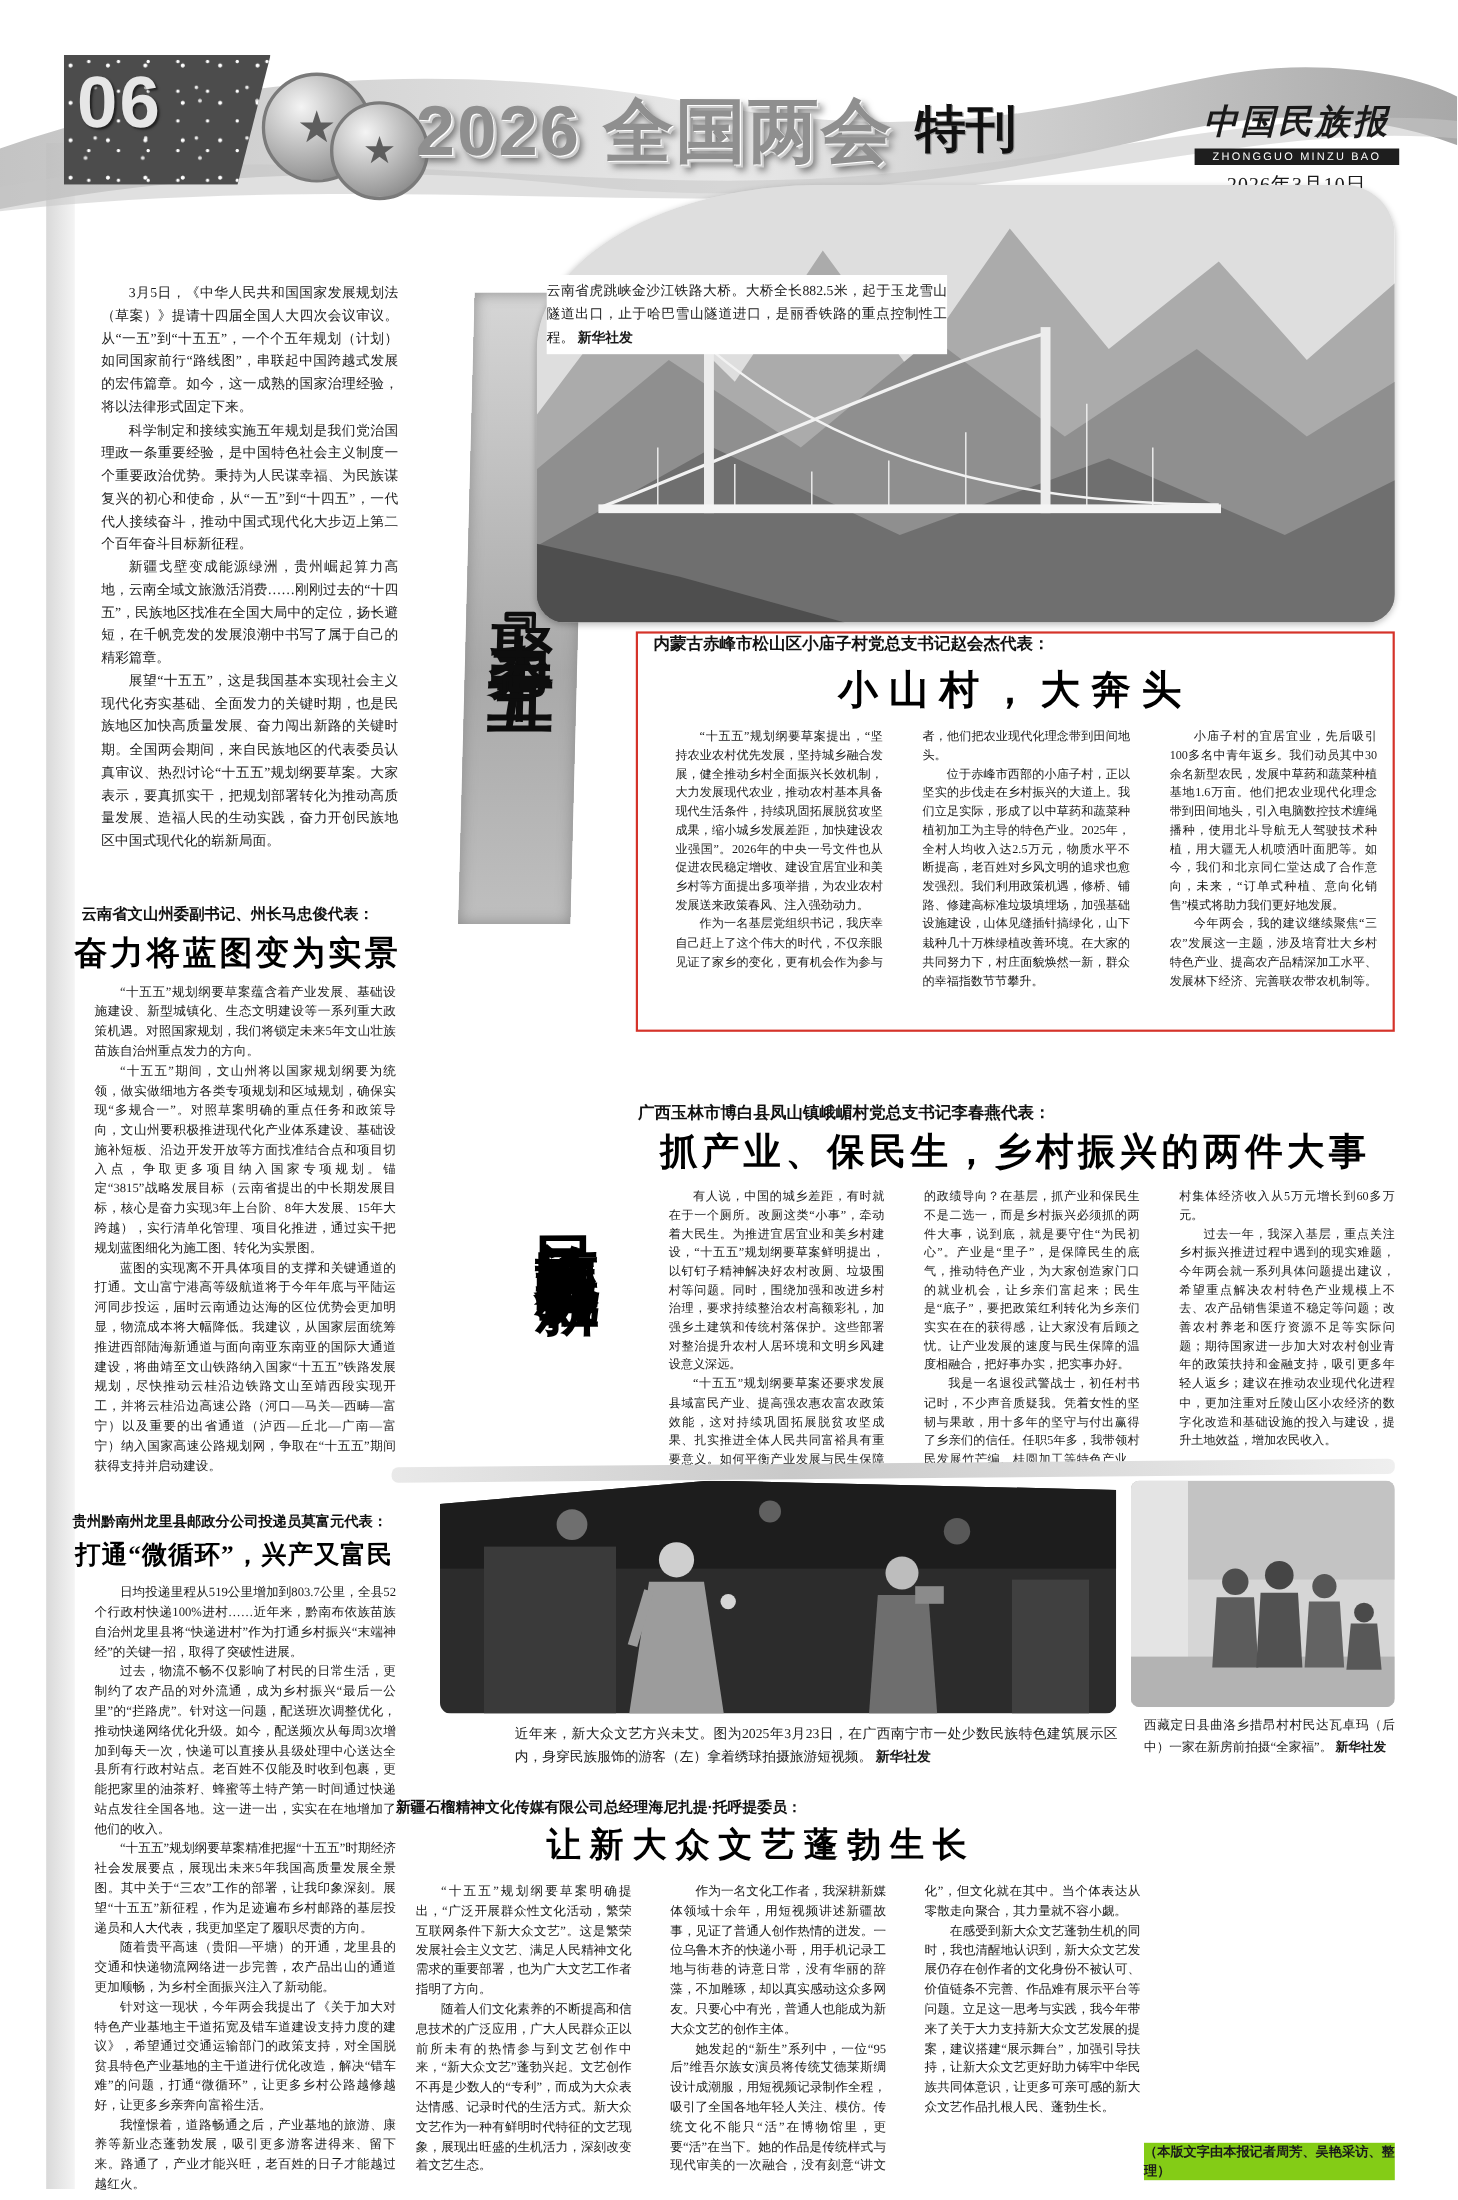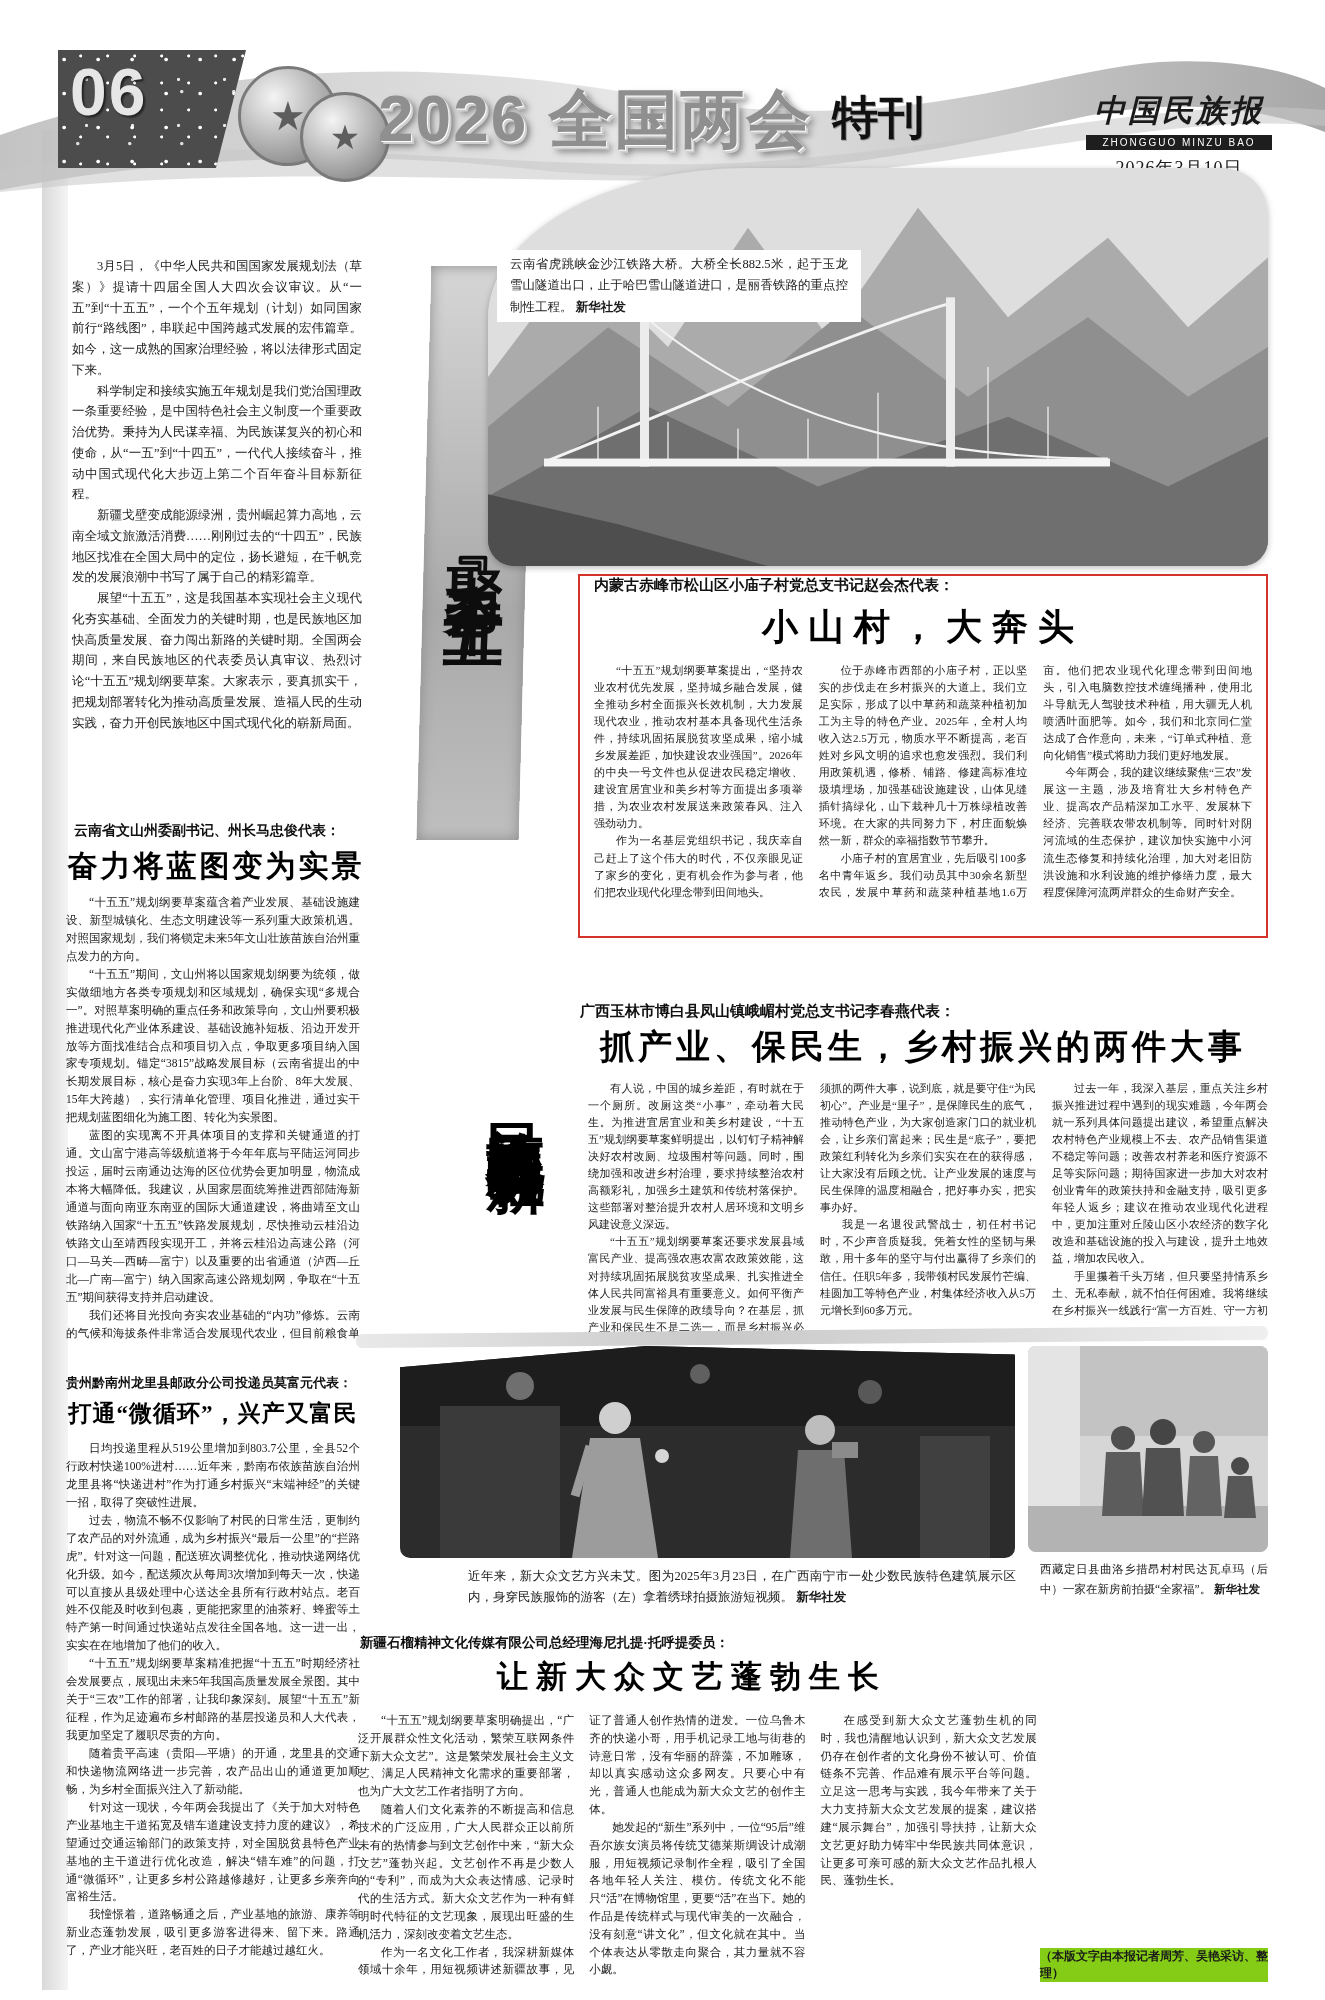--- a/index.html
+++ b/index.html
@@ -38,21 +38,21 @@
   .masthead-name { font-size:31px; font-weight:bold; letter-spacing:3px; font-style:italic; }
   .masthead-rom { margin-top:3px; background:#1e1e1e; color:#fff; font-family:"Liberation Sans",sans-serif;
     font-size:10px; letter-spacing:2px; padding:2px 2px; }
   .masthead-date { margin-top:6px; font-size:18px; letter-spacing:1px; }
   .masthead-small { margin-top:6px; font-size:8.5px; color:#3d3d3d; line-height:1.6;
     font-family:"Liberation Sans",sans-serif; }
 
   
   .intro { position:absolute; left:72px; top:256px; width:290px; height:546px; overflow:hidden;
     font-size:12.5px; line-height:1.66; text-align:justify; }
-  .intro p, .body-text p, .cols p { text-indent:2em; }
+  .intro p, .body-text p, .cols p { text-indent:2em;margin-left:20px; }
 
   
   .vhead-upper { position:absolute; left:424px; top:266px; width:102px; height:574px;
     background:linear-gradient(180deg,#d6d6d6,#a9a9a9 60%,#bfbfbf);
     box-shadow:inset 0 0 14px #8a8a8a; transform:skewX(-1.5deg);
     display:flex; align-items:center; justify-content:center; }
   .vhead-upper .vtxt { writing-mode:vertical-rl; text-orientation:upright;
     font-size:60px; font-weight:bold; letter-spacing:10px; color:#0d0d0d; }
   .vhead-lower { position:absolute; left:452px; top:846px; width:126px; height:502px;
     display:flex; align-items:center; justify-content:center; }
@@ -60,21 +60,21 @@
     font-size:58px; font-weight:bold; letter-spacing:5px; color:#000; }
 
   
   .photo-bridge { position:absolute; left:488px; top:168px; width:780px; height:398px;
     border-radius:260px 46px 26px 26px / 150px 46px 26px 26px; overflow:hidden;
     box-shadow:0 2px 6px rgba(0,0,0,.25); }
   .photo-bridge svg { display:block; width:100%; height:100%; }
   .cap { font-size:12.5px; line-height:1.7; text-align:justify; }
   .cap .credit { font-family:"Liberation Sans",sans-serif; font-weight:bold; }
   .cap-bridge { position:absolute; left:497px; top:250px; width:364px; background:#fff;
-    padding:4px 13px; z-index:5; }
+    padding:4px 0; z-index:5; }
   .cap-bridge .first { text-indent:2em; }
 
   .photo-festival { position:absolute; left:400px; top:1346px; width:615px; height:212px;
     border-radius:10px; overflow:hidden; clip-path:polygon(0 10%, 40% 0, 100% 4%, 100% 100%, 0 100%); }
   .photo-festival svg { display:block; width:100%; height:100%; }
   .cap-festival { position:absolute; left:468px; top:1566px; width:548px; }
   .cap-festival .first { text-indent:2em; }
 
   .photo-family { position:absolute; left:1028px; top:1346px; width:240px; height:206px;
     border-radius:8px; overflow:hidden; }

